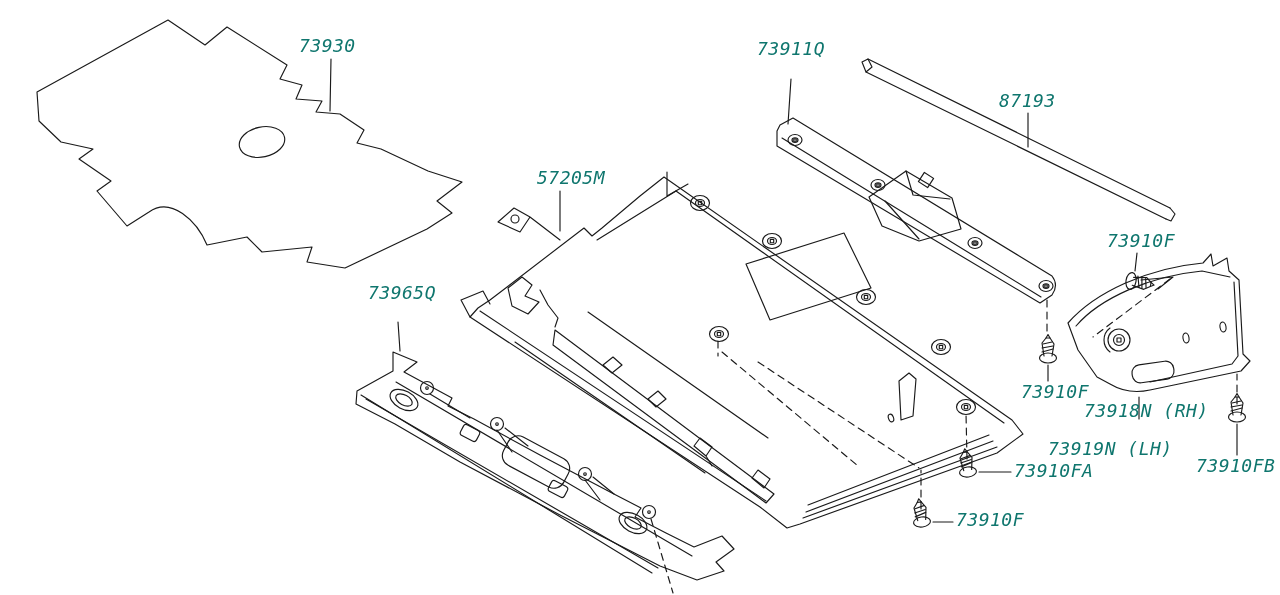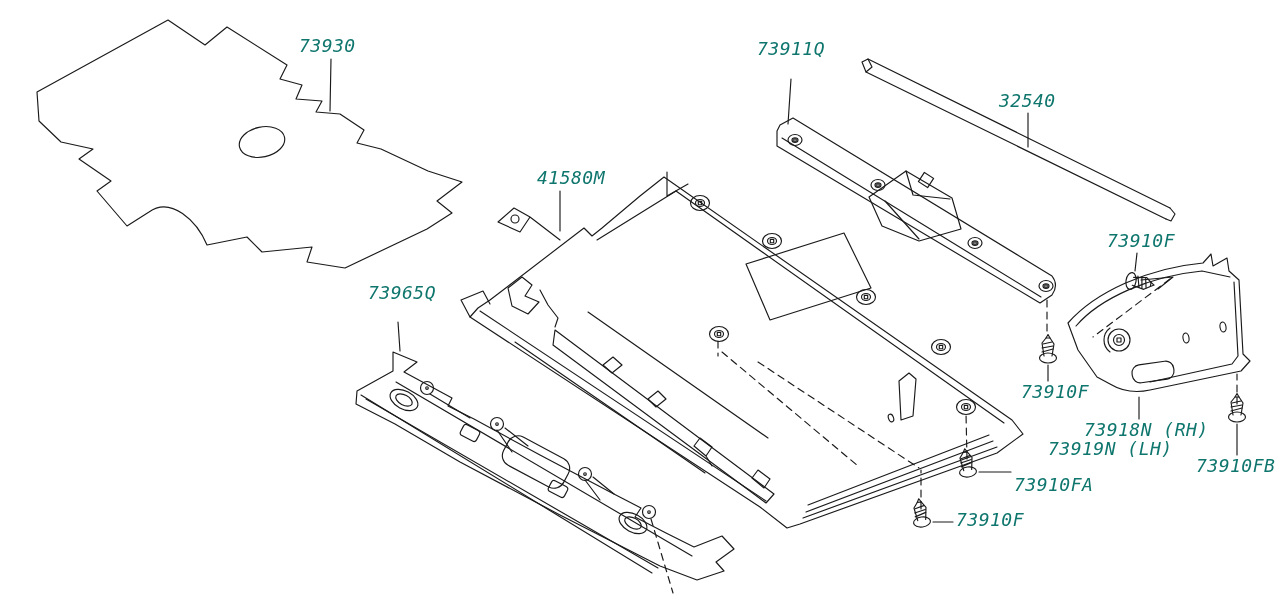--- a/index.html
+++ b/index.html
@@ -180,25 +180,25 @@
     <line class="dash" x1="967" y1="459" x2="966" y2="413"></line>
     <line x1="979" y1="472" x2="1011" y2="472"></line>
 
     <use href="#pin" transform="translate(922,522) rotate(-8)"></use>
     <line class="dash" x1="921" y1="509" x2="921" y2="470"></line>
     <line x1="933" y1="522" x2="953" y2="522"></line>
   </g>
 </svg>
 
 <div class="lbl" style="left:299px;top:36px">73930</div>
-<div class="lbl" style="left:537px;top:168px">41580M</div>
+<div class="lbl" style="left:537px;top:168px">57205M</div>
 <div class="lbl" style="left:757px;top:39px">73911Q</div>
-<div class="lbl" style="left:999px;top:91px">32540</div>
+<div class="lbl" style="left:999px;top:91px">87193</div>
 <div class="lbl" style="left:368px;top:283px">73965Q</div>
 <div class="lbl" style="left:1107px;top:231px">73910F</div>
 <div class="lbl" style="left:1021px;top:382px">73910F</div>
-<div class="lbl" style="left:1084px;top:420px">73918N (RH)</div>
+<div class="lbl" style="left:1084px;top:401px">73918N (RH)</div>
 <div class="lbl" style="left:1048px;top:439px">73919N (LH)</div>
 <div class="lbl" style="left:1196px;top:456px">73910FB</div>
-<div class="lbl" style="left:1014px;top:475px">73910FA</div>
+<div class="lbl" style="left:1014px;top:461px">73910FA</div>
 <div class="lbl" style="left:956px;top:510px">73910F</div>
 
 </div>
 
 </body></html>

